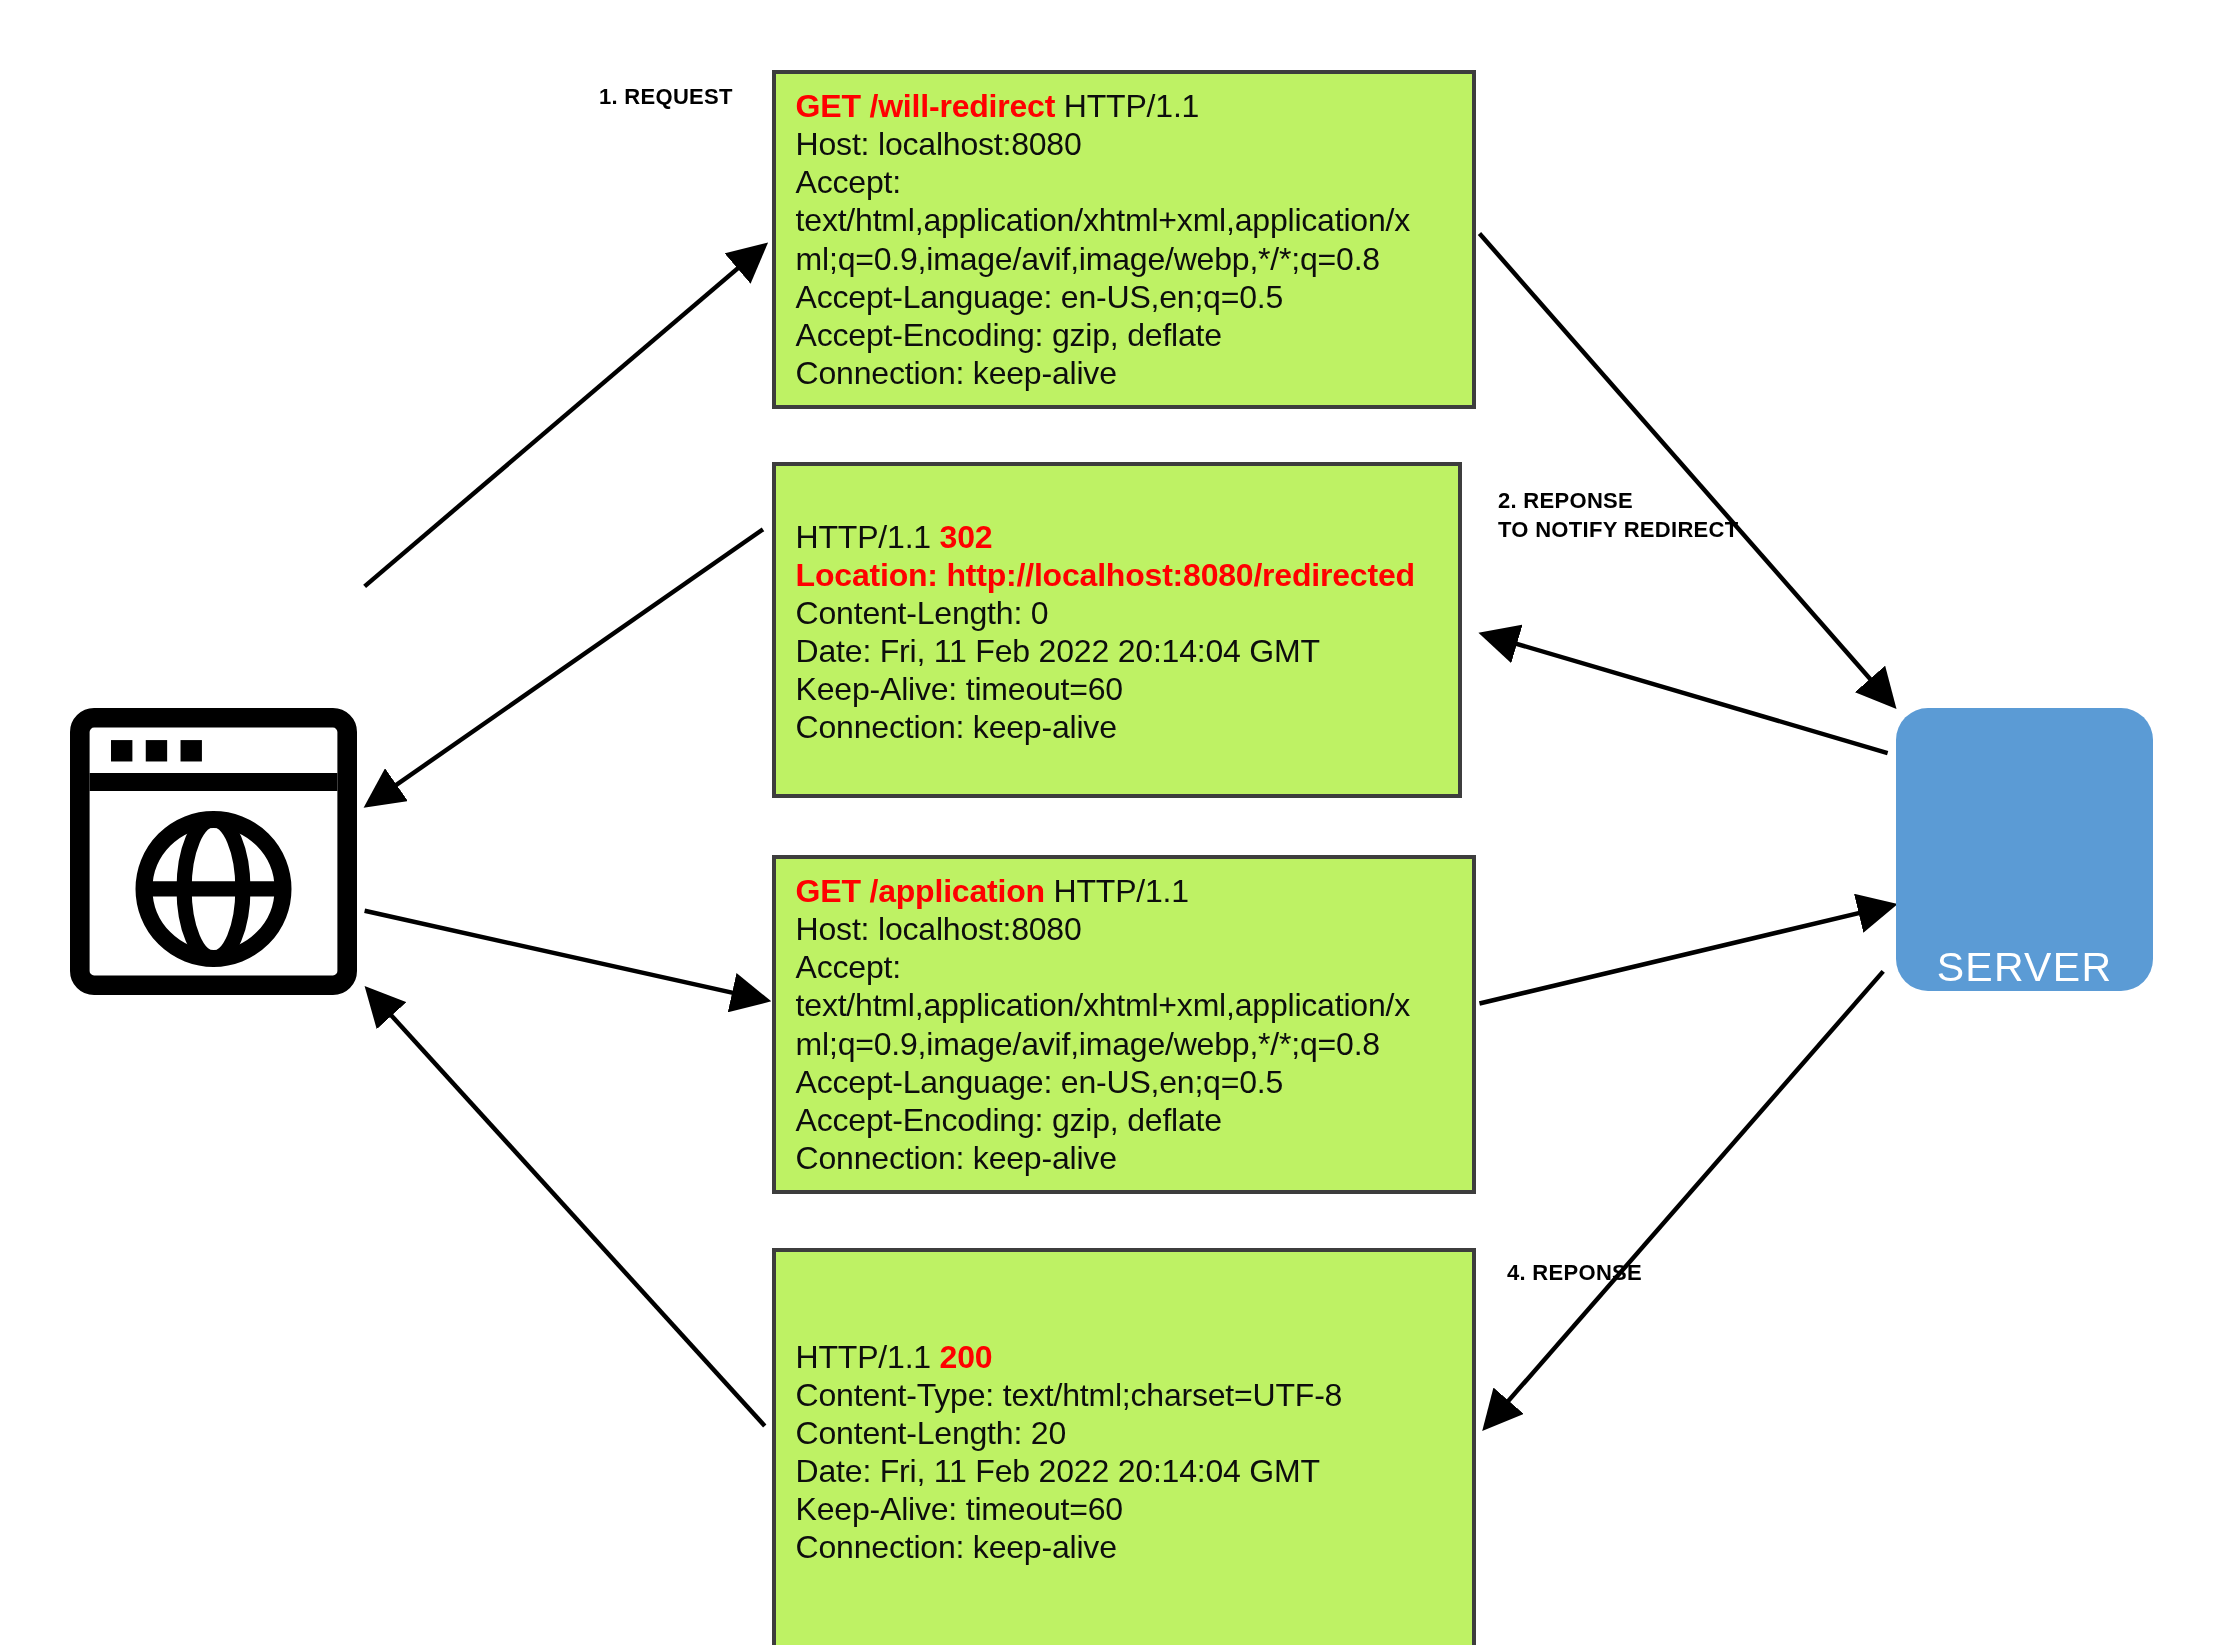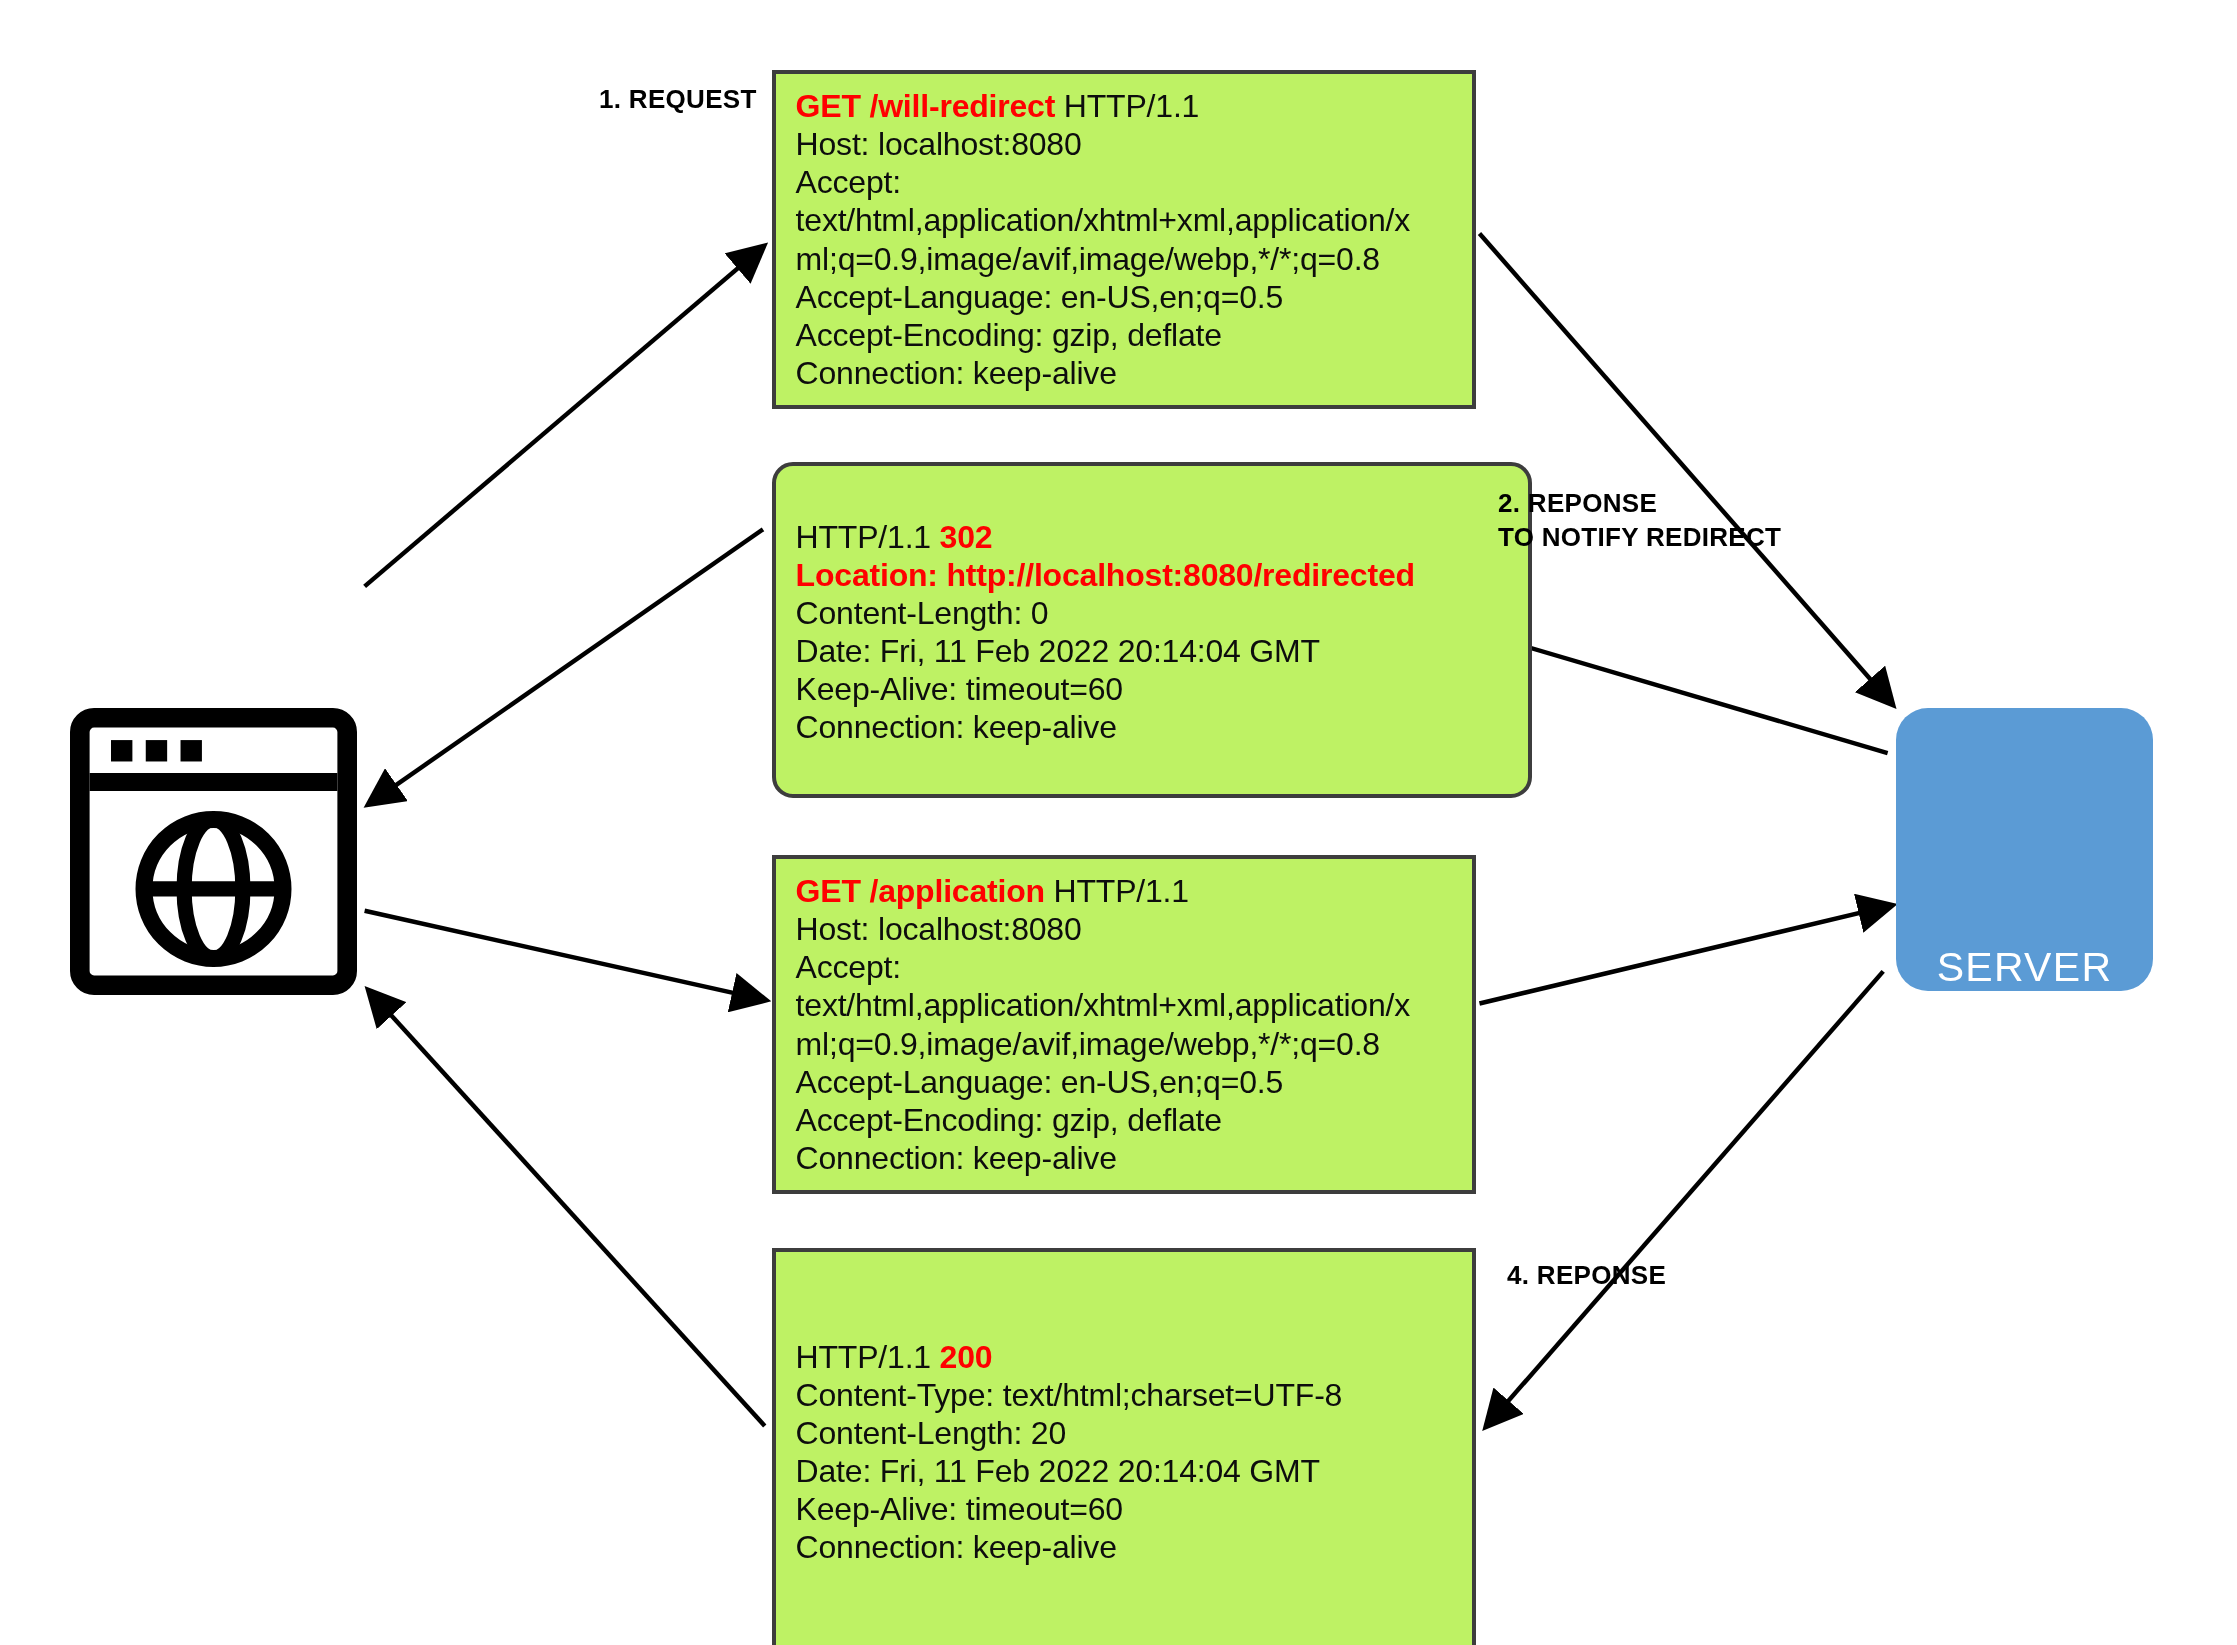--- a/index.html
+++ b/index.html
@@ -48,21 +48,21 @@
   .msgline .red {
     color: #ff0000;
     font-weight: bold;
   }
   .msgline.allred {
     color: #ff0000;
     font-weight: bold;
   }
 
   #box1 { left: 772px; top: 70px;  width: 704px; height: 339px; }
-  #box2 { left: 772px; top: 462px; width: 760px; height: 336px; border-radius: 21px; }
+  #box2 { left: 772px; top: 462px; width: 690px; height: 336px; }
   #box3 { left: 772px; top: 855px; width: 704px; height: 339px; }
   #box4 { left: 772px; top: 1248px;width: 704px; height: 405px; }
 
   #box2 .lines, #box4 .lines { padding-top: 3.6px; }
 
   
   #browser-icon {
     position: absolute;
     left: 70px; top: 708px;
     width: 287px; height: 287px;
@@ -83,21 +83,21 @@
     color: #ffffff;
     font-size: 41px;
     font-family: "Liberation Sans", sans-serif;
     letter-spacing: 1.3px;
   }
 
   
   .arrow-label {
     position: absolute;
     font-family: "Liberation Sans", sans-serif;
-    font-size: 26px;
+    font-size: 22px;
     font-weight: bold;
     color: #000000;
     letter-spacing: 0.3px;
     line-height: 1.32;
     white-space: pre-line;
   }
   #label1 { left: 599px;  top: 82px;  }
   #label2 { left: 1498px; top: 486px; }
   #label3 { left: 520px;  top: 866px; }
   #label4 { left: 1507px; top: 1258px;}

